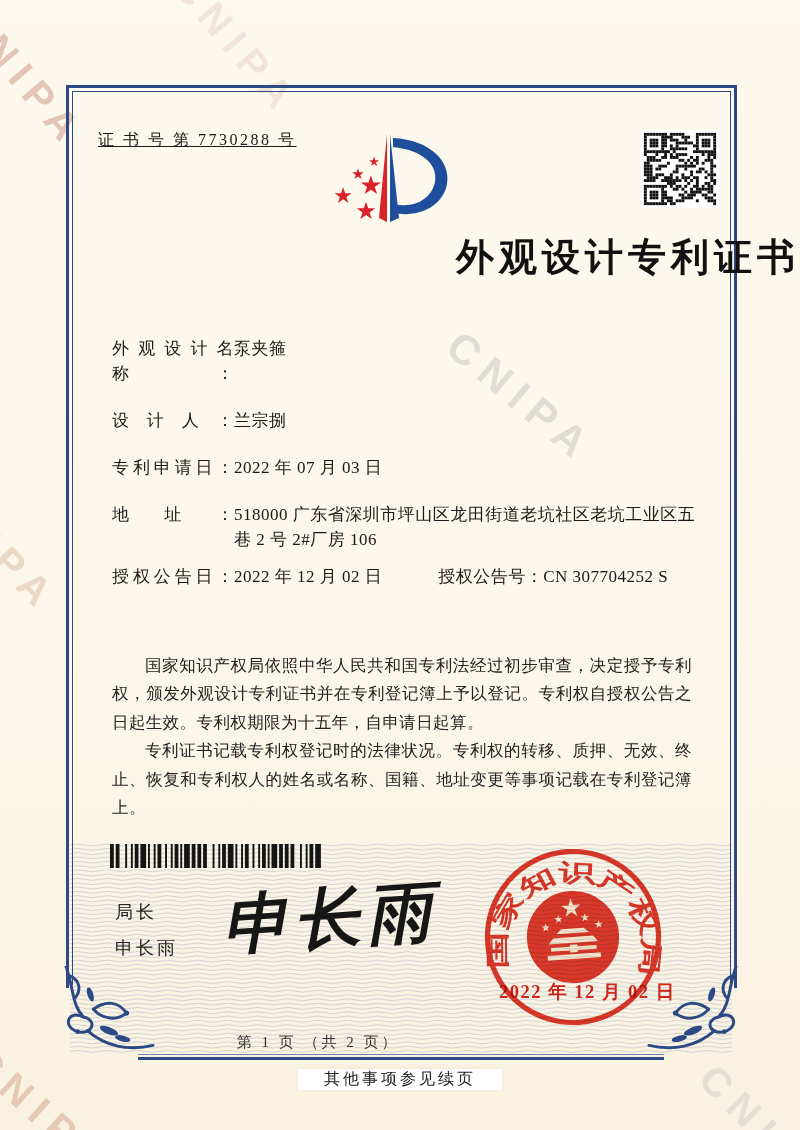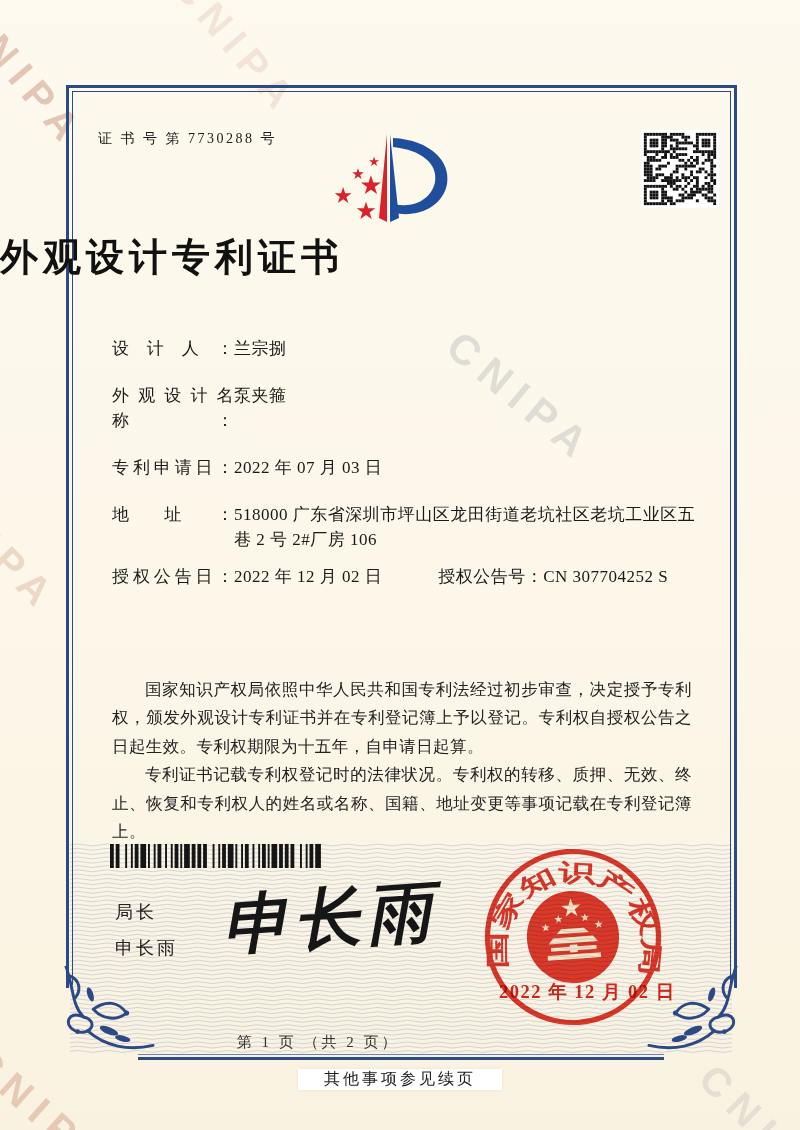--- a/index.html
+++ b/index.html
@@ -29,37 +29,37 @@
   .f-bot-o{left:138px;top:1057px;width:526px;height:3px;}
 
   .flourish{position:absolute;width:98px;height:100px;}
   .fl-left{left:58px;top:966px;}
   .fl-right{left:646px;top:966px;transform:scaleX(-1);}
 
   
   .waves{position:absolute;left:70px;top:842px;width:662px;height:212px;}
 
   
-  .cert-no{position:absolute;left:98px;top:130px;font-size:14px;letter-spacing:2.5px;}
+  .cert-no{position:absolute;left:98px;top:130px;font-size:16px;letter-spacing:2.5px;text-decoration:underline;}
   .logo{position:absolute;left:327px;top:126px;width:148px;height:110px;}
   .qr{position:absolute;left:641px;top:130px;width:78px;height:78px;}
-  .title{position:absolute;left:0;top:232px;width:800px;text-align:left;
+  .title{position:absolute;left:0;top:232px;width:800px;text-align:right;
          font-size:38px;font-weight:bold;letter-spacing:5px;color:#111;}
 
   
   .fields{position:absolute;left:112px;top:336px;width:588px;font-size:17px;line-height:25px;}
   .field{margin-bottom:22px;display:flex;letter-spacing:.5px;}
   .field.addr{margin-bottom:12px;}
   .flabel{display:inline-block;width:122px;min-width:122px;text-align:justify;text-align-last:justify;}
   .fvalue{flex:1;}
   .grant{display:flex;letter-spacing:.5px;}
   .glabel2{margin-left:56px;}
 
   
-  .paras{position:absolute;left:112px;top:676px;width:580px;font-size:16.5px;
+  .paras{position:absolute;left:112px;top:652px;width:580px;font-size:16.5px;
          line-height:1.72;text-align:justify;letter-spacing:.4px;color:#222;}
   .paras p{margin:0;text-indent:2em;}
 
   
   .barcode{position:absolute;left:110px;top:844px;width:212px;height:24px;}
   .sig-block{position:absolute;left:115px;top:900px;font-size:18px;letter-spacing:3px;color:#222;}
   .sig-title{margin-bottom:12px;}
   .autograph{position:absolute;left:222px;top:874px;font-size:66px;font-weight:bold;font-style:italic;
              letter-spacing:6px;color:#161616;transform:rotate(-4deg);white-space:nowrap;}
   .seal{position:absolute;left:478px;top:842px;width:190px;height:190px;
@@ -522,26 +522,26 @@
       <rect x="24" y="75" width="3" height="3" fill="#111"></rect>
       <rect x="30" y="75" width="3" height="3" fill="#111"></rect>
       <rect x="33" y="75" width="3" height="3" fill="#111"></rect>
       <rect x="75" y="75" width="3" height="3" fill="#111"></rect>
     </svg>
 
   <div class="title">外观设计专利证书</div>
 
   <div class="fields">
     <div class="field">
+      <span class="flabel">外观设计名称：</span>
+      <span class="fvalue">泵夹箍</span>
+    </div>
+    <div class="field">
       <span class="flabel">设计人：</span>
       <span class="fvalue">兰宗捌</span>
-    </div>
-    <div class="field">
-      <span class="flabel">外观设计名称：</span>
-      <span class="fvalue">泵夹箍</span>
     </div>
     <div class="field">
       <span class="flabel">专利申请日：</span>
       <span class="fvalue">2022 年 07 月 03 日</span>
     </div>
     <div class="field addr">
       <span class="flabel">地址：</span>
       <span class="fvalue">518000 广东省深圳市坪山区龙田街道老坑社区老坑工业区五巷 2 号 2#厂房 106</span>
     </div>
     <div class="grant">

